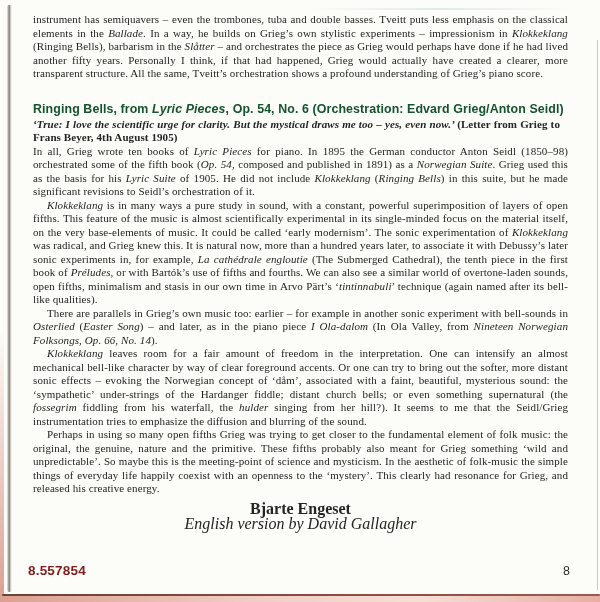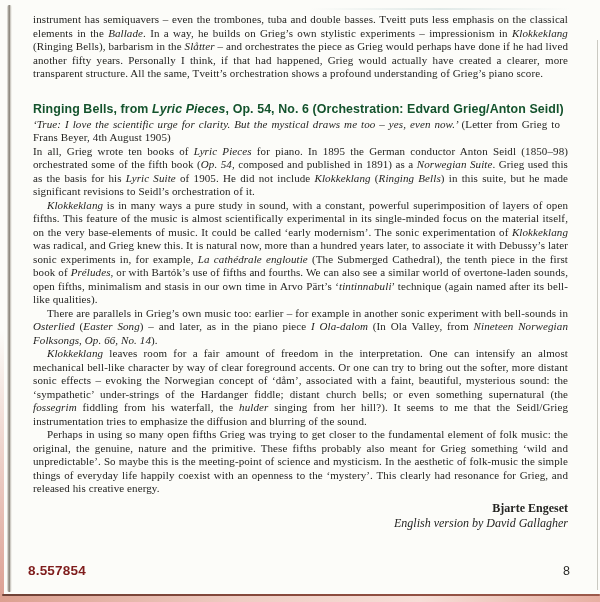--- a/index.html
+++ b/index.html
@@ -55,25 +55,25 @@
   .indent{text-indent:14px;}
   .section-heading{
     margin:21px 0 2px 0;
     font-family:"Liberation Sans", sans-serif;
     font-weight:bold;
     font-size:12.4px;line-height:14px;
     letter-spacing:.1px;
     color:#14532d;
   }
   .section-heading .i{font-style:italic;}
-  .epigraph{margin:1px 8px 0 0;}
+  .epigraph{margin:1px 8px 0 0;font-weight:bold;}
   .signature{
     margin-top:5px;
-    text-align:right;
-    font-size:12px;line-height:15px;
+    text-align:center;
+    font-size:16px;line-height:15px;
   }
   .sig-name{font-weight:bold;}
   .sig-credit{font-style:italic;}
   .footer{
     position:absolute;left:28px;right:30px;top:563px;
     display:flex;justify-content:space-between;align-items:baseline;
     font-family:"Liberation Sans", sans-serif;
   }
   .catalog{font-weight:bold;font-size:13.5px;letter-spacing:.2px;color:#7f1d1d;}
   .page-num{font-size:12.5px;color:#2a2a28;}

